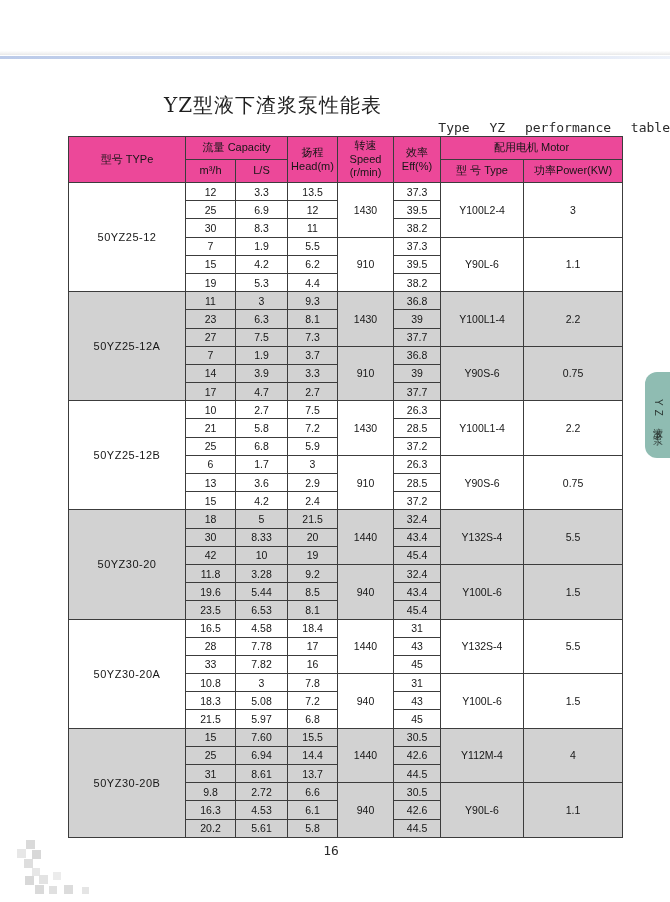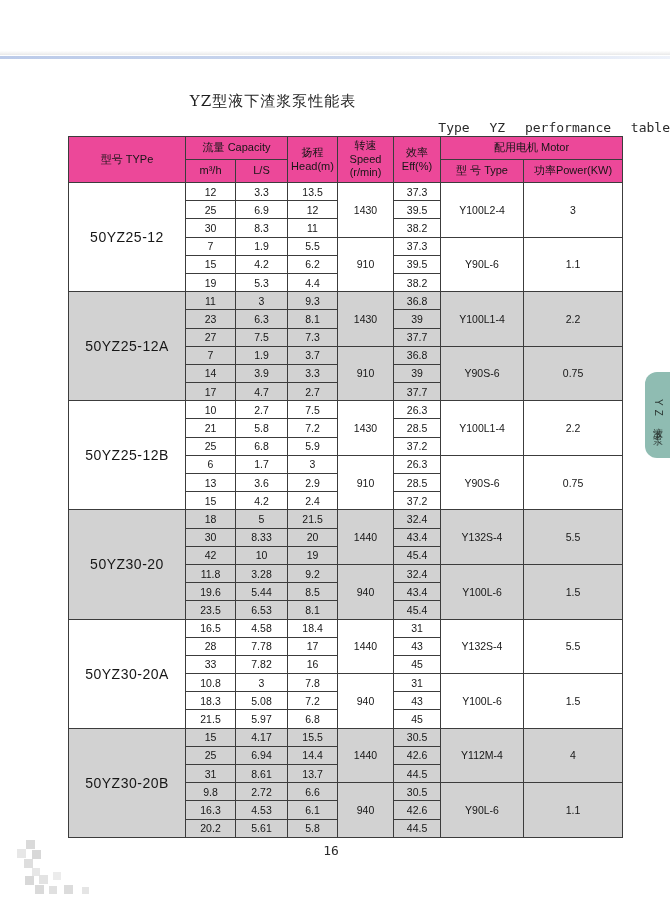--- a/index.html
+++ b/index.html
@@ -16,33 +16,33 @@
     background:linear-gradient(90deg,#bccbe9 0%,#ccd8ee 55%,#eef2fa 100%); }
   .logo-cn { position:absolute; left:62px; top:2px; width:210px; text-align:center;
     font-family:"DejaVu Serif", serif; font-style:italic; font-weight:bold;
     font-size:21px; color:#ffffff; letter-spacing:3px; text-shadow:1px 1px 1px rgba(0,0,60,.35); }
   .brand-en { position:absolute; left:388px; top:5px; width:255px; text-align:center;
     font-family:"Liberation Serif", serif; font-weight:bold; font-size:17px;
     color:#15215c; letter-spacing:1px; word-spacing:10px; }
 
   
   .title-cn { position:absolute; left:0; top:92px; width:546px; text-align:center;
-    font-family:"DejaVu Serif", serif; font-size:15px; color:#1f1f1f; letter-spacing:1px; }
+    font-family:"DejaVu Serif", serif; font-size:20px; color:#1f1f1f; letter-spacing:1px; }
   .title-en { position:absolute; left:0; top:120px; width:670px; text-align:right;
     font-family:"DejaVu Sans Mono", monospace; font-size:13px; color:#2a2a2a; word-spacing:12px; }
 
   
   table.perf { position:absolute; left:68px; top:136px; width:554px; height:702px;
     border-collapse:collapse; table-layout:fixed; background:#ffffff; }
   table.perf th, table.perf td { border:1px solid #3c3c3c; text-align:center; vertical-align:middle;
     font-size:10.5px; color:#161616; padding:0 1px; overflow:hidden; }
   table.perf thead th { background:#ec4899; font-weight:normal; font-size:11px; line-height:1.25; }
   table.perf thead tr { height:23px; }
   table.perf tbody tr { height:18px; }
-  table.perf td.model { font-size:14px; letter-spacing:.5px; }
+  table.perf td.model { font-size:11px; letter-spacing:.5px; }
   table.perf tr.shaded td { background:#d2d2d2; }
 
   
   .side-tab { position:absolute; right:0; top:372px; width:25px; height:86px;
     background:#8fbcb2; border-radius:12px 0 0 12px;
     display:flex; align-items:center; justify-content:center;
     writing-mode:vertical-rl; font-size:10px; color:#2c3834; letter-spacing:4px; }
 
   
   .page-num { position:absolute; left:0; top:843px; width:662px; text-align:center;
@@ -310,21 +310,21 @@
       </tr>
       <tr>
         <td>21.5</td>
         <td>5.97</td>
         <td>6.8</td>
         <td>45</td>
       </tr>
       <tr class="shaded">
         <td rowspan="6" class="model">50YZ30-20B</td>
         <td>15</td>
-        <td>4.17</td>
+        <td>7.60</td>
         <td>15.5</td>
         <td rowspan="3">1440</td>
         <td>30.5</td>
         <td rowspan="3">Y112M-4</td>
         <td rowspan="3">4</td>
       </tr>
       <tr class="shaded">
         <td>25</td>
         <td>6.94</td>
         <td>14.4</td>

